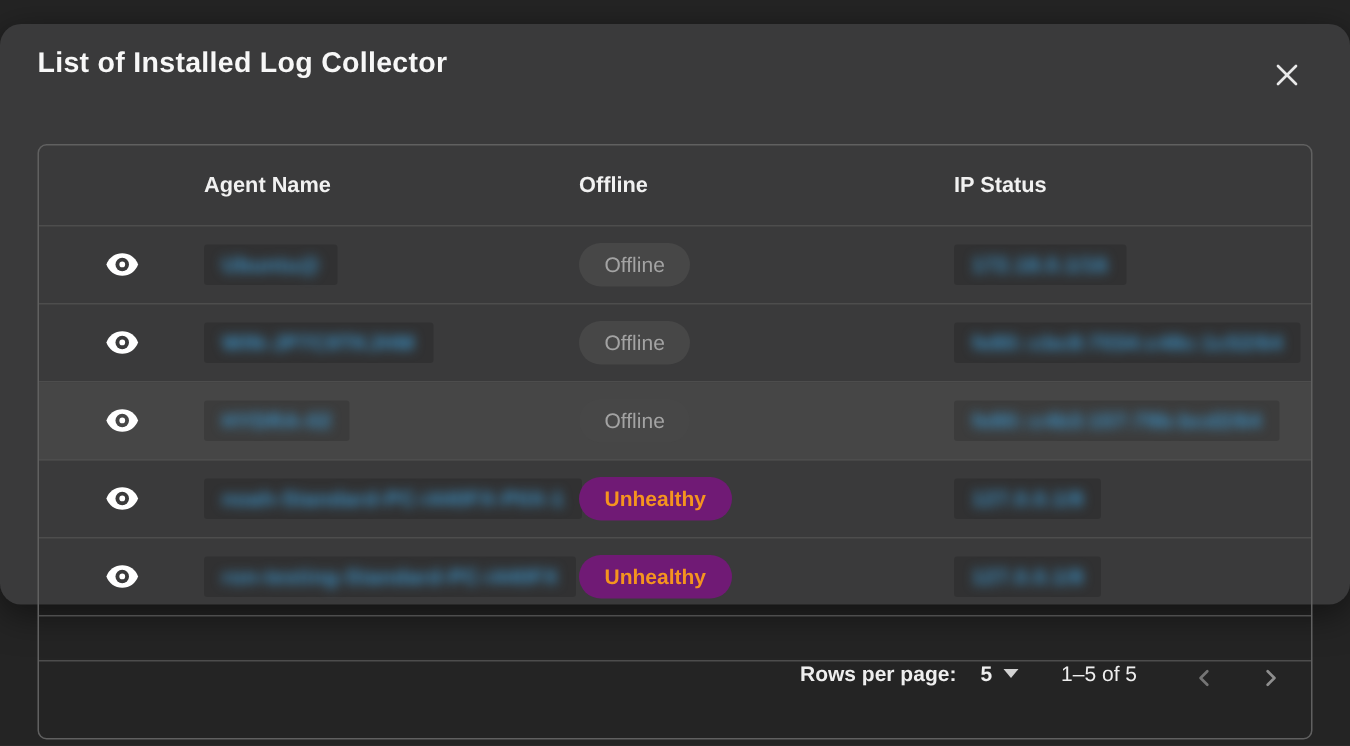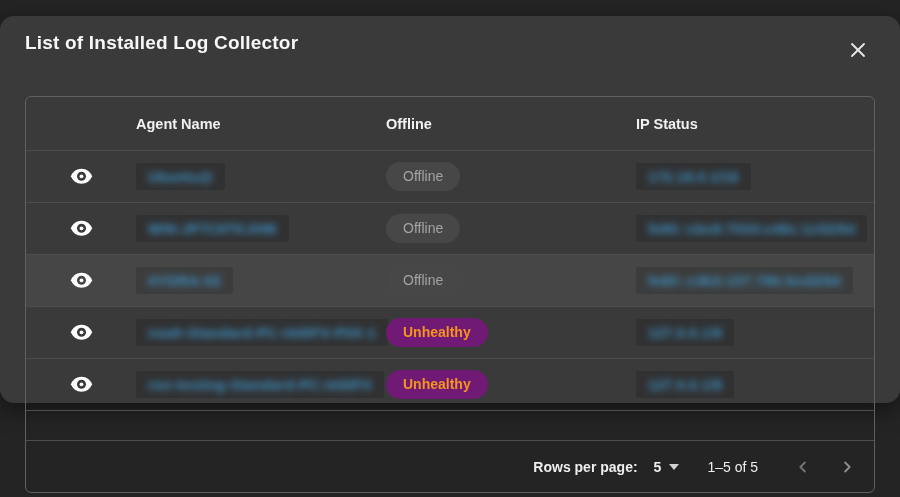--- a/index.html
+++ b/index.html
@@ -77,21 +77,21 @@
     font-size: 14px;
     line-height: 1.4;
   }
   .badge.offline   { background: #474747; color: #a3a3a3; }
   .badge.unhealthy { background: #701a75; color: #f5941f; font-weight: bold; }
 
   .empty-row { height: 30px; border-bottom: 1px solid #4d4d4d; }
 
   .pagination {
     height: 52px;
-    display: flex; align-items: center; justify-content: flex-end;
+    display: flex; align-items: flex-start; justify-content: flex-end;
     padding-right: 16px;
     color: #eeeeee; font-size: 14px; font-weight: 600;
   }
   .rpp-label { margin-right: 16px; }
   .rpp-select {
     display: flex; align-items: center; gap: 8px;
     background: none; border: none; cursor: pointer;
     color: #eeeeee; font-size: 14px; font-weight: 700;
     font-family: inherit;
     margin-right: 28px;

